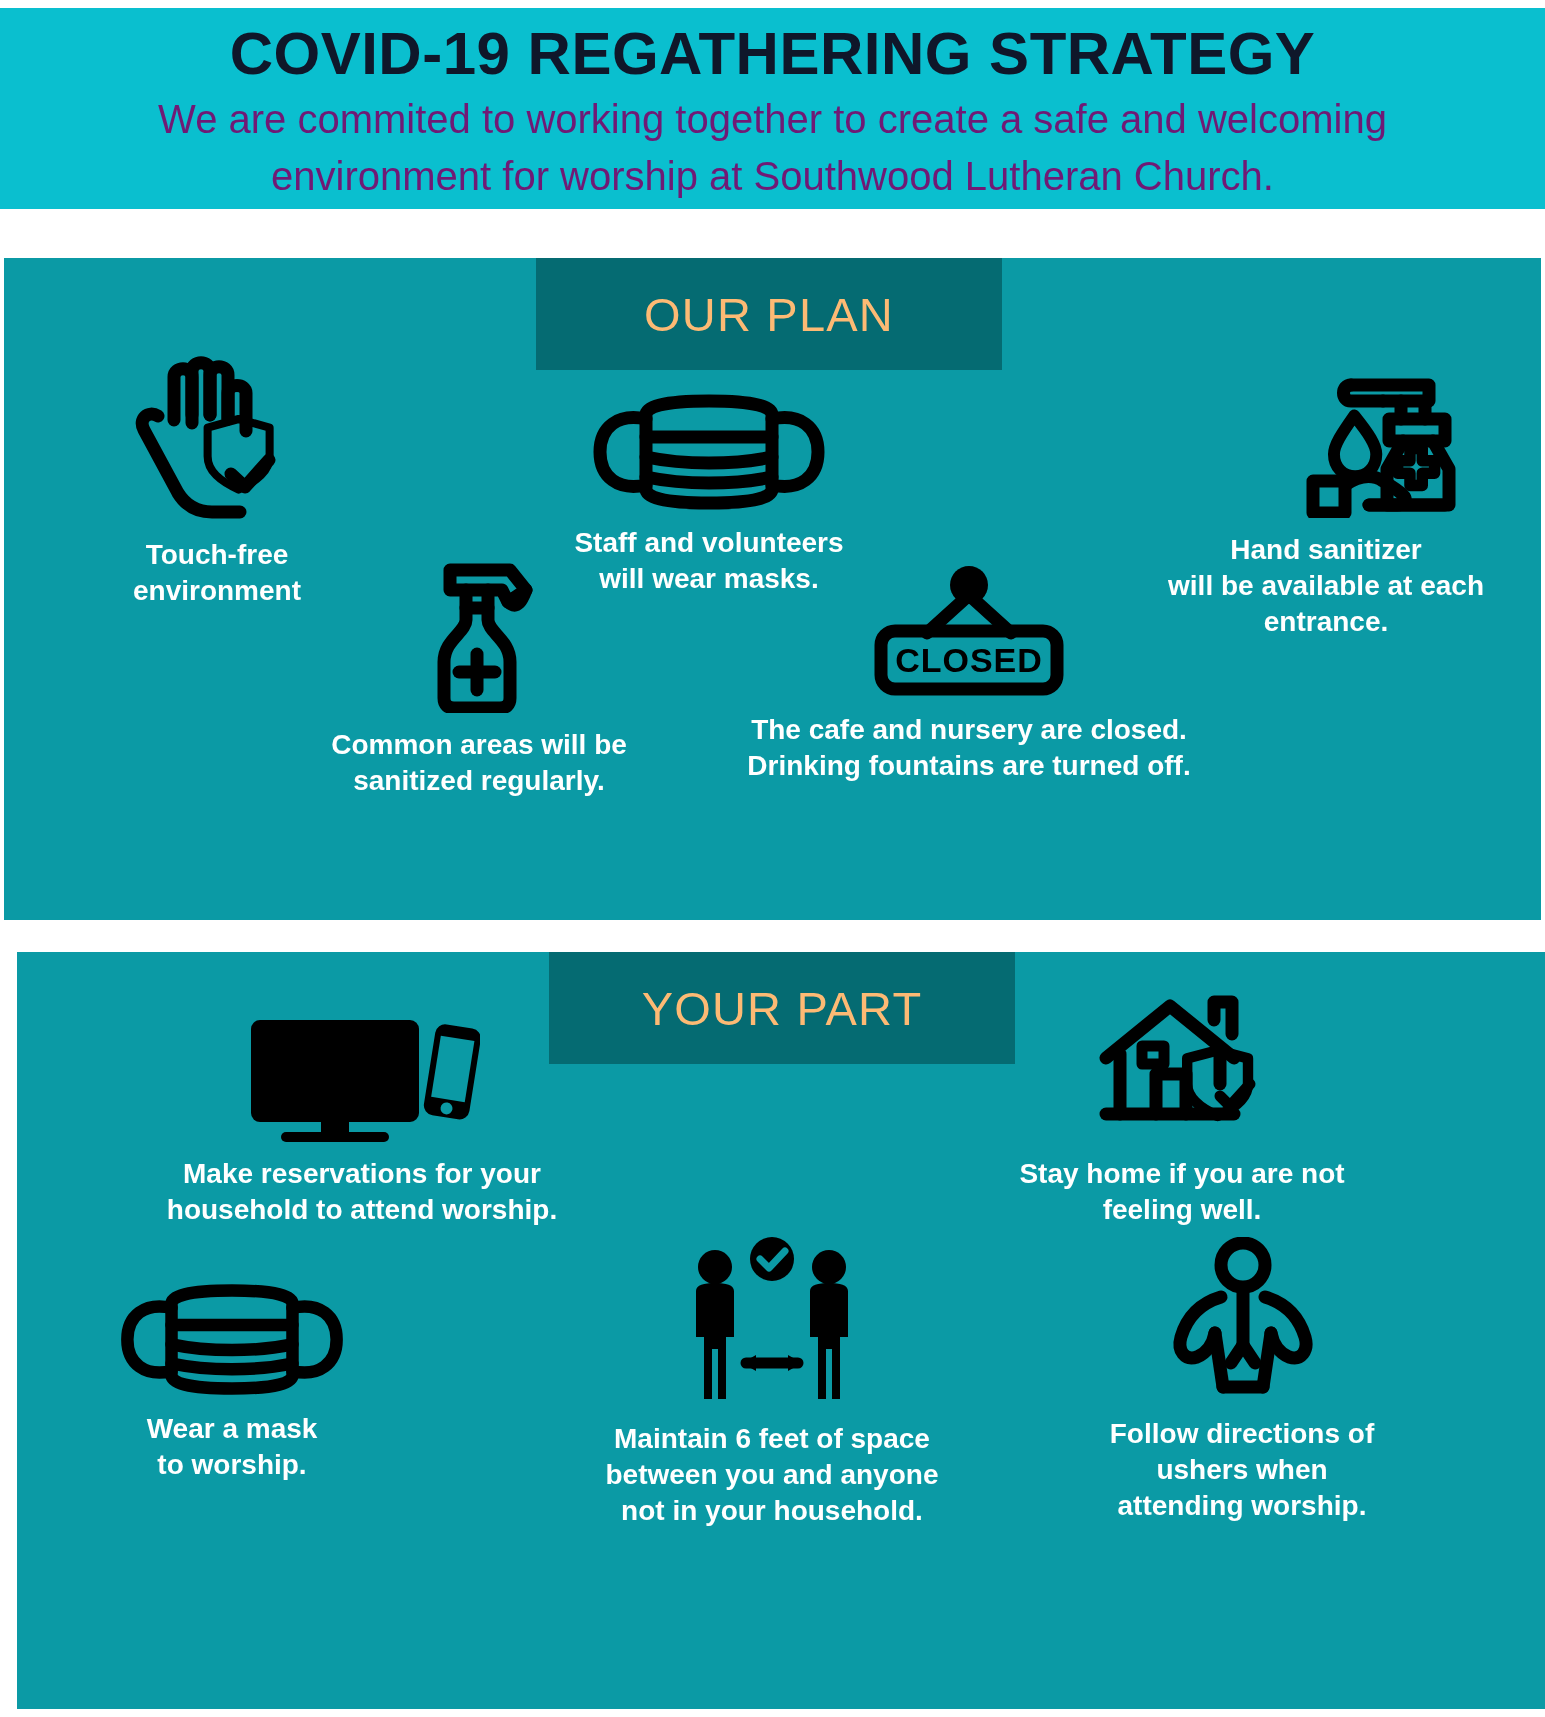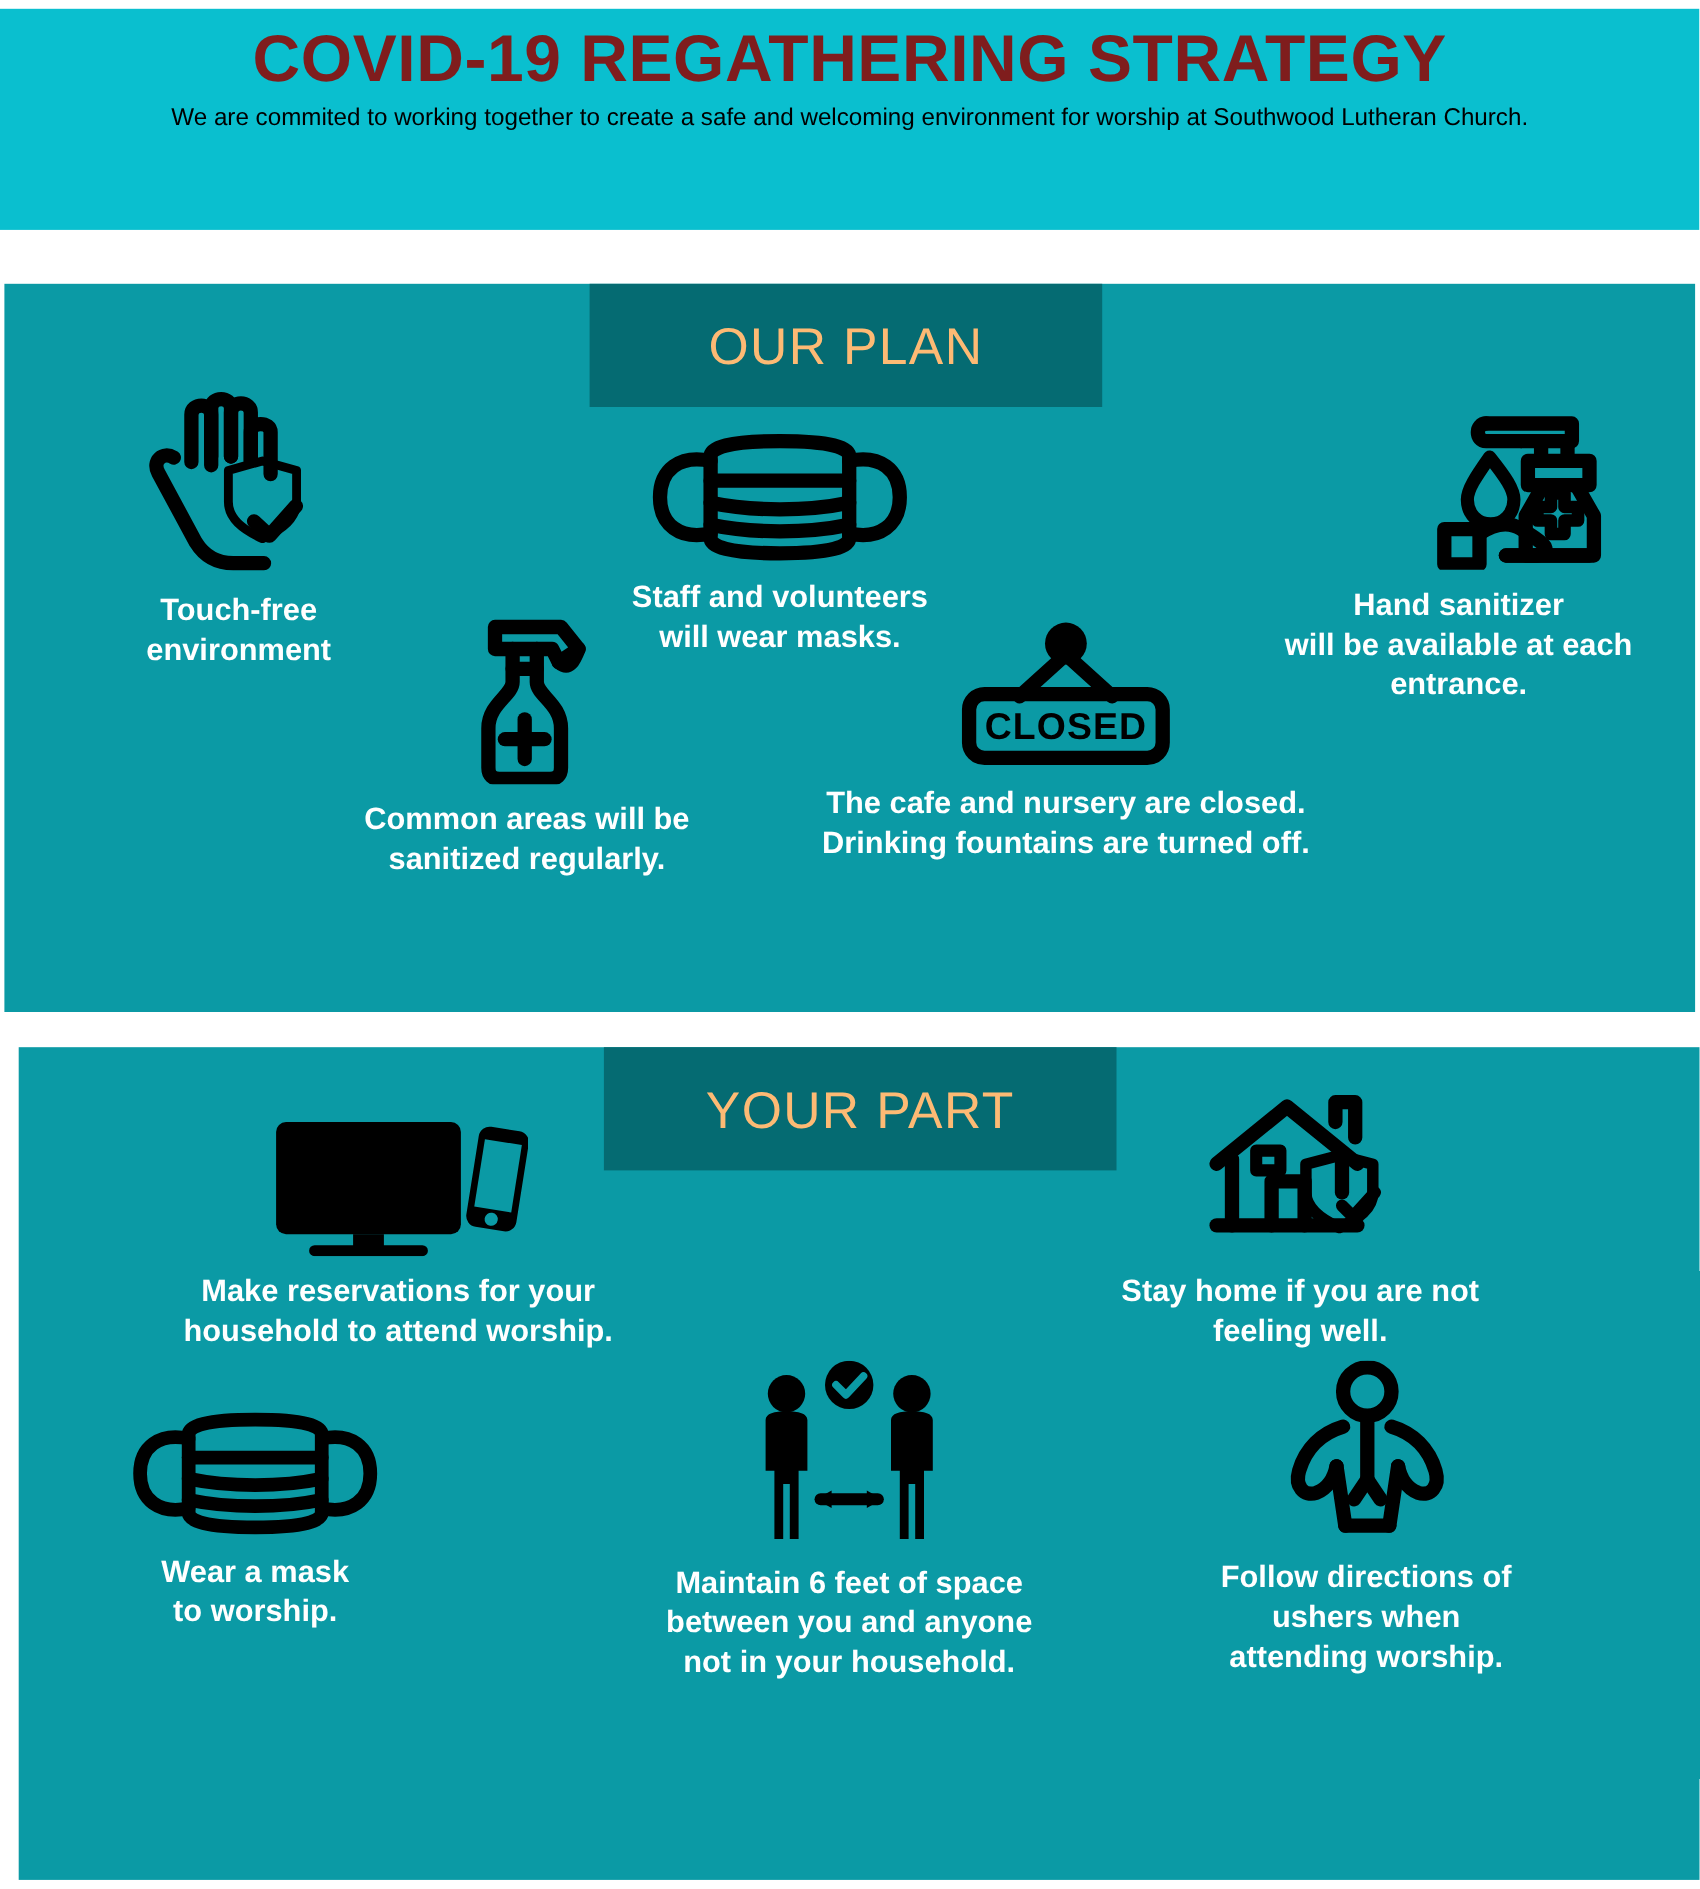--- a/index.html
+++ b/index.html
@@ -24,31 +24,31 @@
     width: 1545px;
     height: 201px;
     background: #0ABFCF;
     display: flex;
     flex-direction: column;
     align-items: center;
     justify-content: flex-start;
     padding-top: 12px;
   }
   .header-title {
-    color: #7f1d1d;
+    color: #0f172a;
     font-size: 60px;
     font-weight: bold;
     letter-spacing: 0.5px;
     line-height: 1.12;
     text-align: right;
     white-space: nowrap;
   }
   .header-sub {
-    color: #000000;
-    font-size: 22px;
+    color: #701a75;
+    font-size: 40px;
     font-weight: normal;
     line-height: 1.42;
     text-align: center;
     margin-top: 4px;
     max-width: 1280px;
   }
 
   
   .panel {
     position: absolute;

